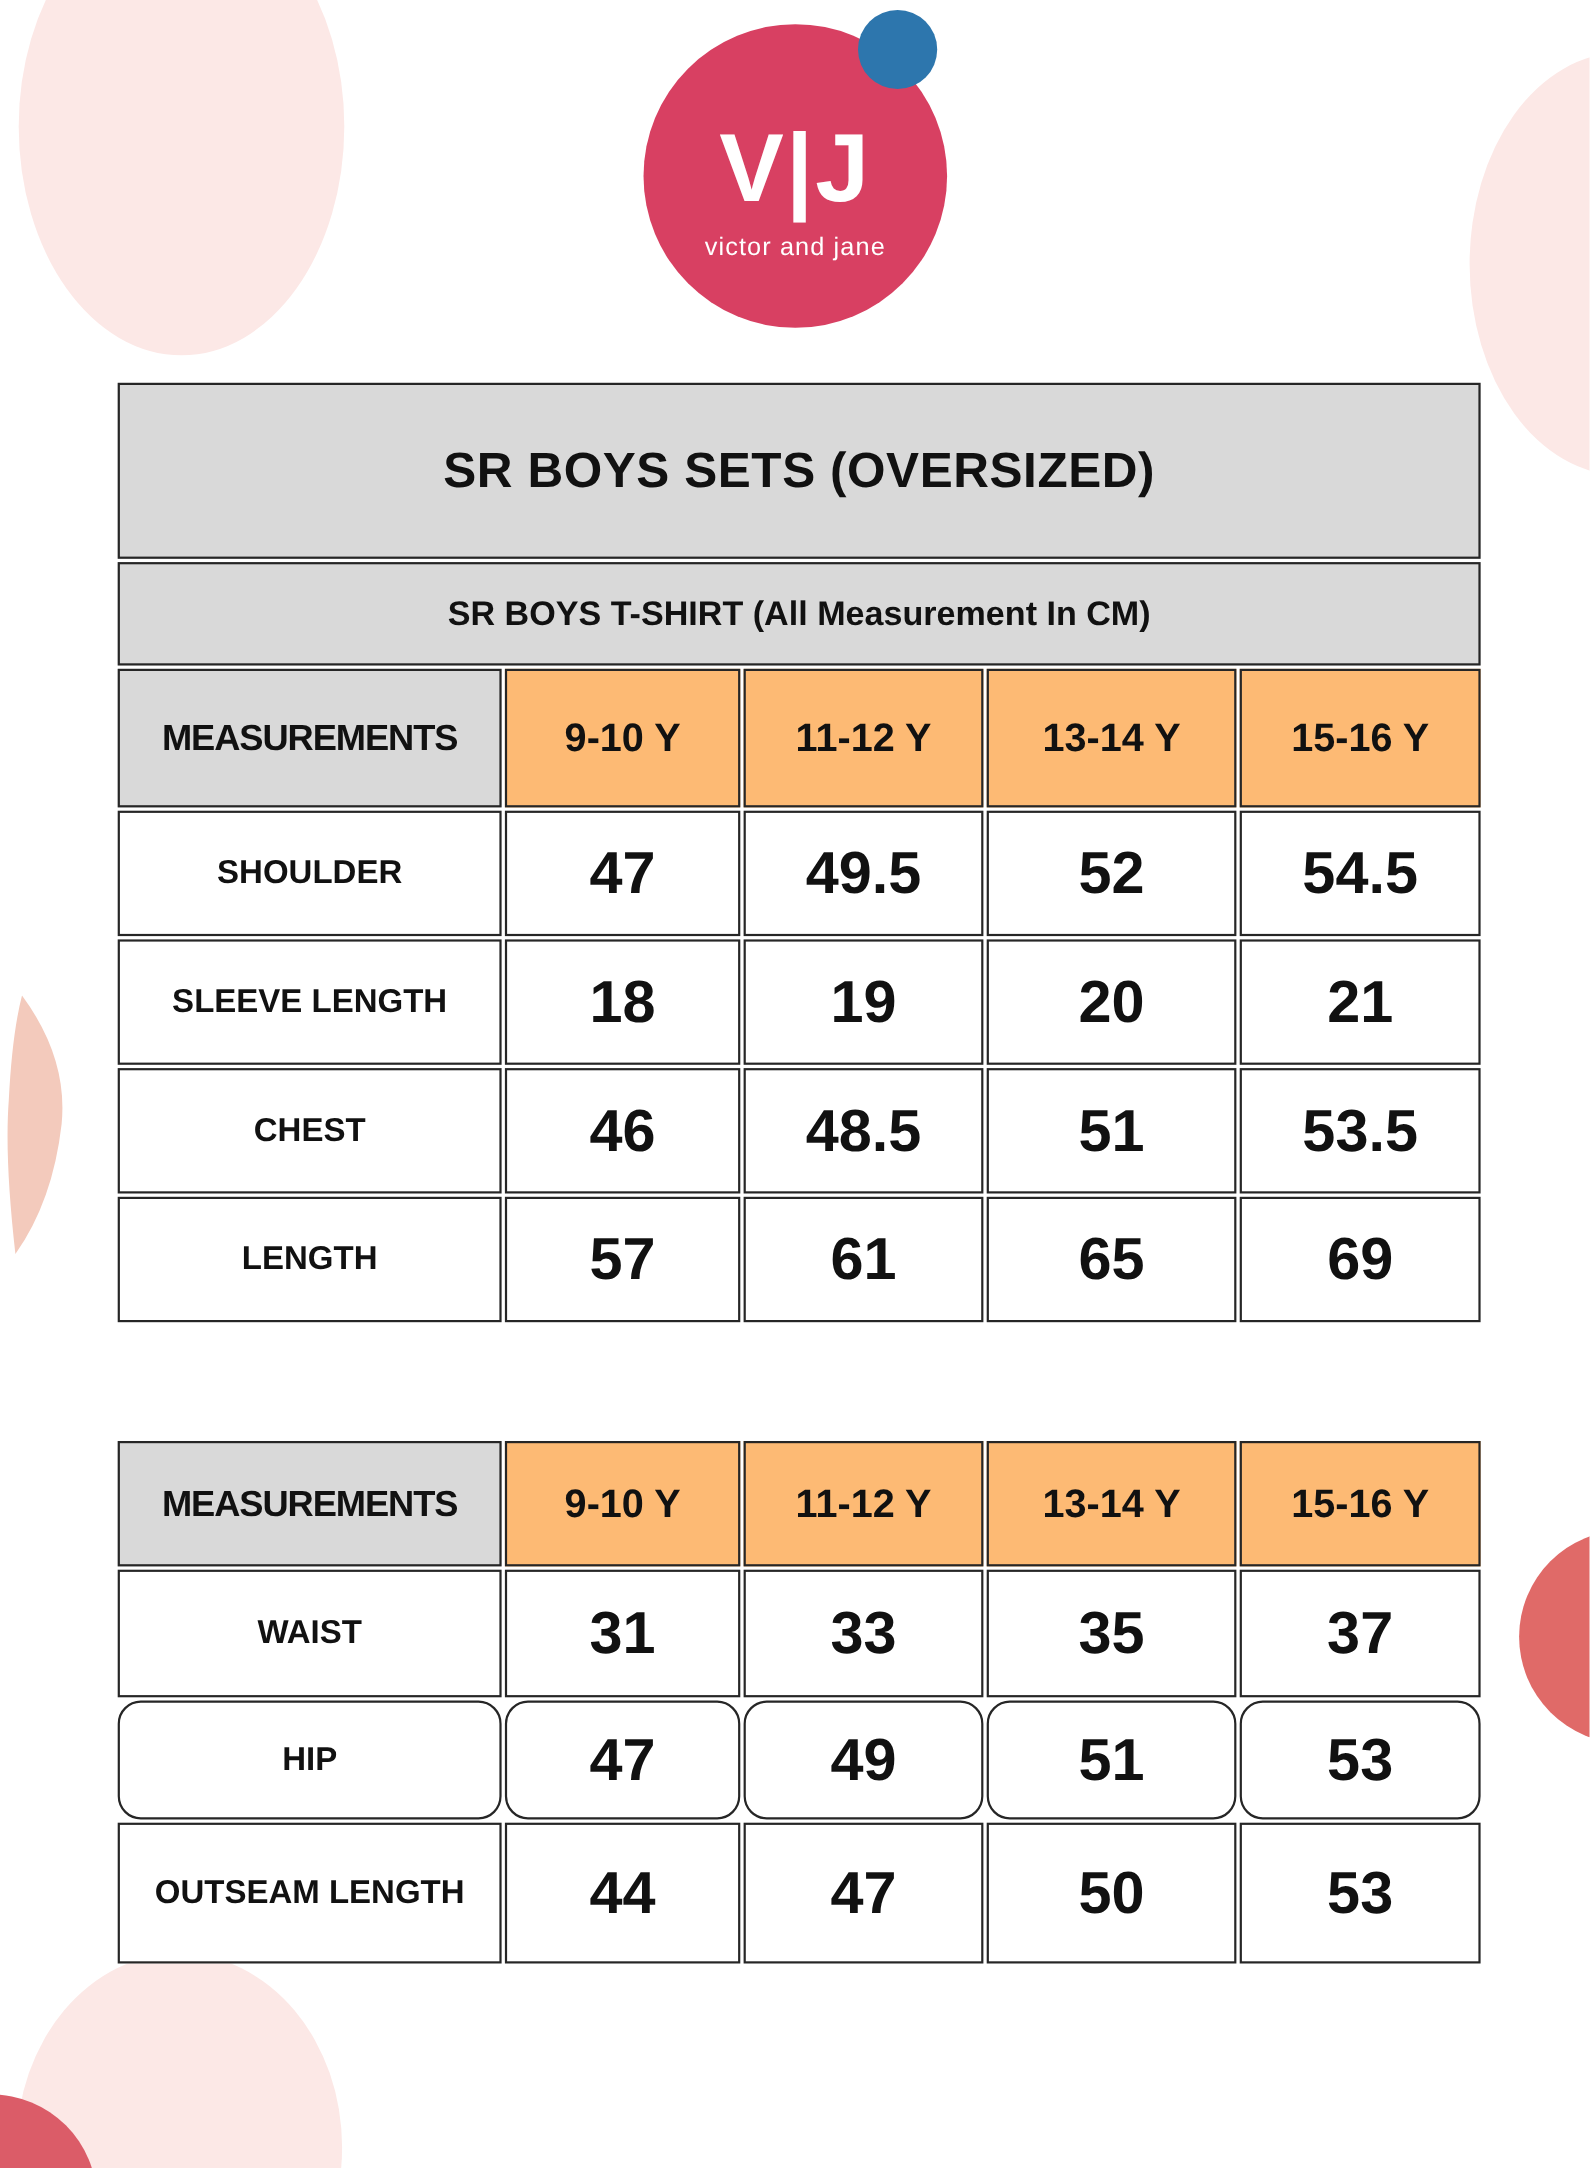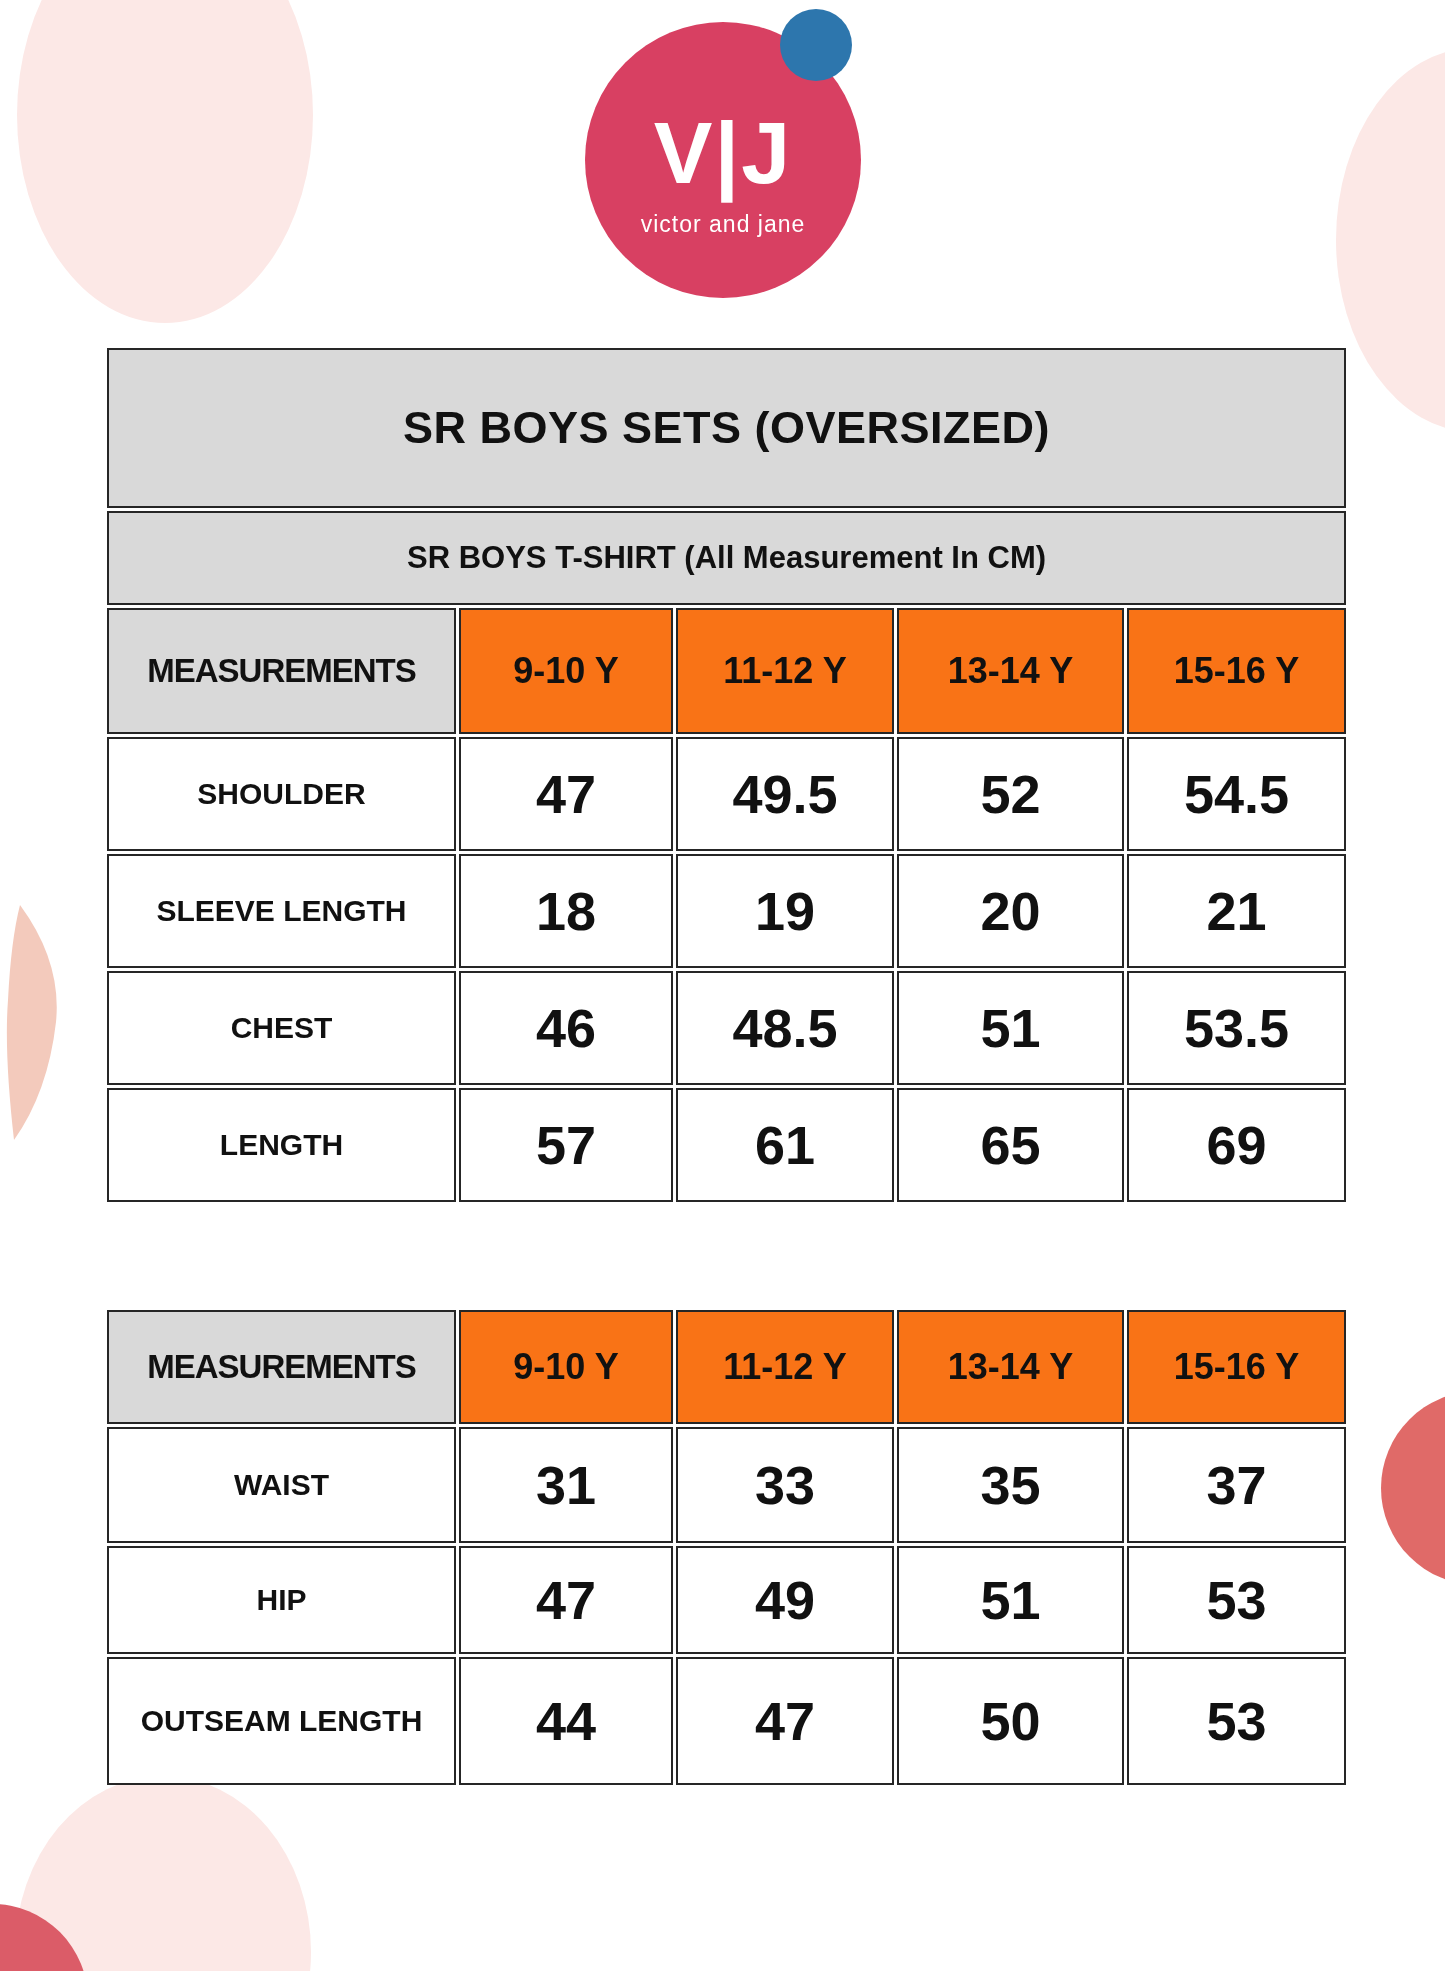--- a/index.html
+++ b/index.html
@@ -42,31 +42,31 @@
   #shorts-table{left:88px;top:1307px;width:1240px;}
   .size-table td{
     border:2px solid #262626;
     text-align:center;vertical-align:middle;
     color:#111111;
     box-sizing:border-box;
     overflow:hidden;
     padding:0 15px;
   }
   .bg-gray{background:#d9d9d9;}
-  .bg-pink{background:#f97316;}
+  .bg-pink{background:#fdba74;}
   .bg-white{background:#ffffff;}
 
   .h-title{height:160px;}
   .h-sub{height:94px;}
   .h-head{height:126px;}
   .h-row{height:114px;}
   .h-shorts{height:82px;}
   .h-head2{height:114px;}
   .h-row2a{height:116px;}
-  .h-row2b{height:108px;}
+  .h-row2b{height:108px;border-radius:21px;}
   .h-row2c{height:128px;}
 
   .t-title{font-size:45px;font-weight:700;letter-spacing:0.5px;}
   .t-sub{font-size:31px;font-weight:700;}
   .t-meas{font-size:33px;font-weight:700;letter-spacing:-1px;}
   .t-size{font-size:36px;font-weight:700;}
   .t-label{font-size:30px;font-weight:700;line-height:1.25;margin-left:35px;}
   .t-value{font-size:54px;font-weight:700;}
 </style>
 </head>

